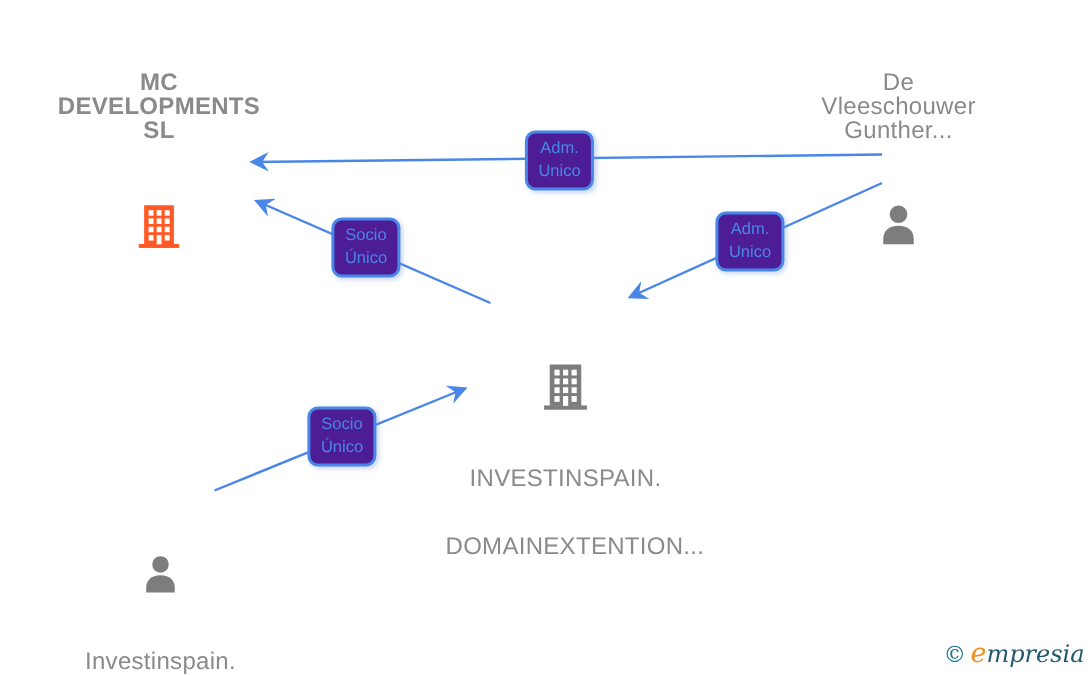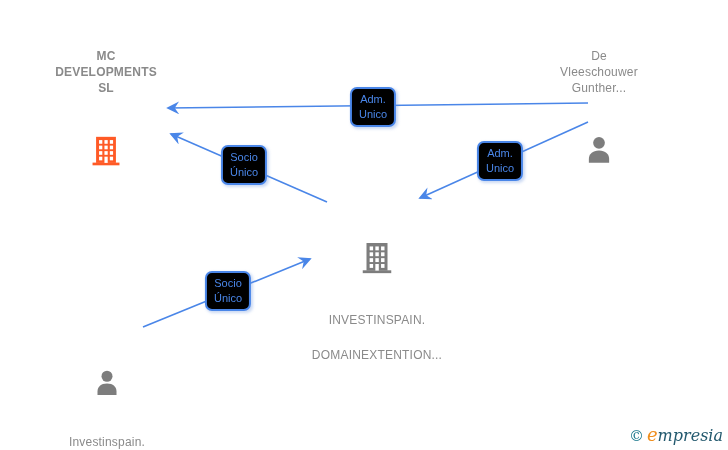--- a/index.html
+++ b/index.html
@@ -23,40 +23,40 @@
     stroke: #4a86e8;
     stroke-width: 1.6;
     fill: none;
   }
 
   .node {
     position: absolute;
     width: 160px;
     text-align: center;
     color: #8a8a8a;
-    font-size: 12px;
+    font-size: 16px;
     line-height: 16px;
     letter-spacing: 0.2px;
     white-space: pre-line;
     cursor: pointer;
   }
   .node .node-label { white-space: pre-line; }
   .node .node-label.bold { font-weight: bold; }
   .node .icon { display: block; margin: 6px auto 0 auto; }
   .node .icon svg { display: block; margin: 0 auto; }
   .icon-orange { color: #ff5a26; }
   .icon-gray { color: #7d7d7d; }
 
   .node.center-node .icon { margin: 0 auto 4px auto; }
-  .node .subtitle { margin-top: 3px; white-space: pre-line; }
+  .node .subtitle { margin-top: 13px; white-space: pre-line; }
 
   .edge-label {
     position: absolute;
     transform: translate(-50%, -50%);
-    background: #000000;
+    background: #4c1d95;
     border: 2px solid #4a86e8;
     border-radius: 7px;
     color: #4a86e8;
     font-size: 11px;
     line-height: 15px;
     padding: 3px 7px;
     text-align: center;
     white-space: pre-line;
     box-shadow: 1.5px 1.5px 3px rgba(110, 150, 220, 0.35);
   }

